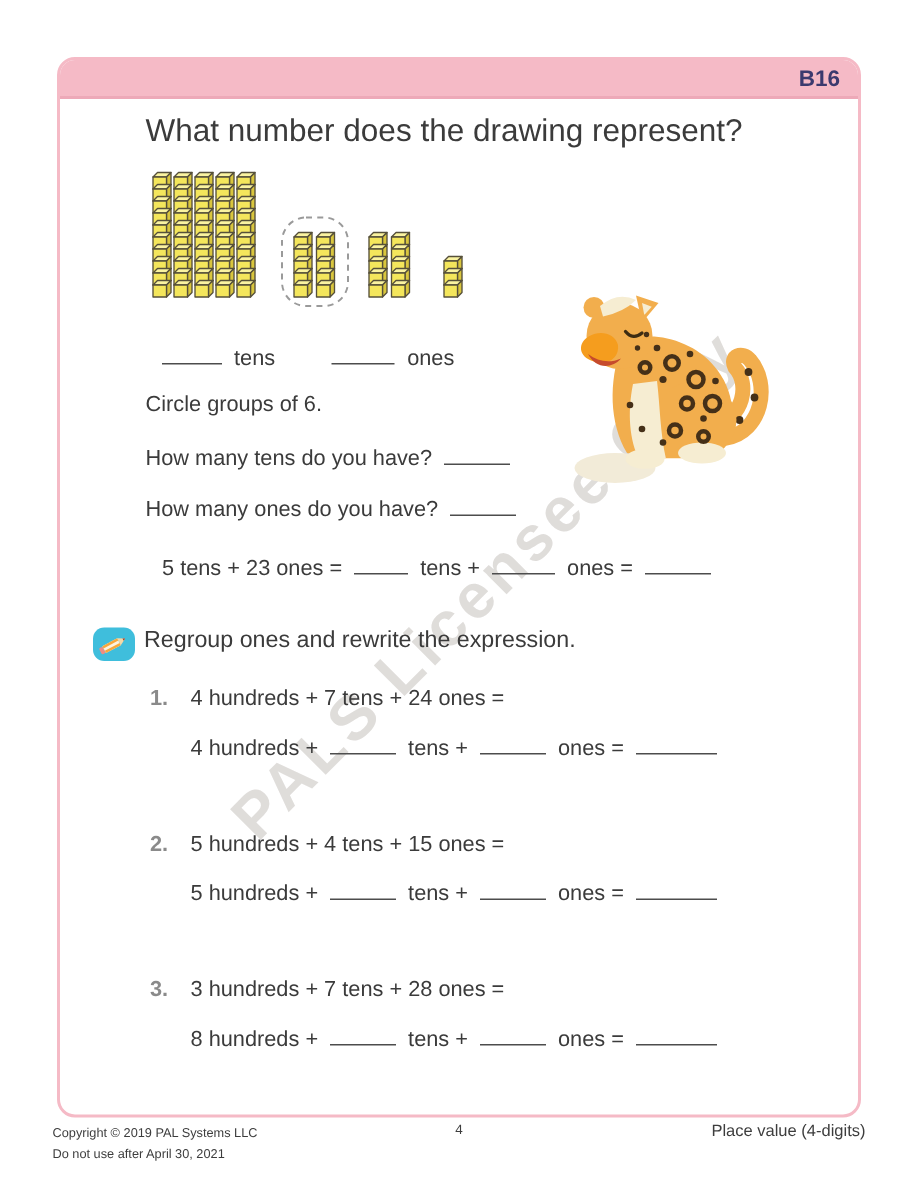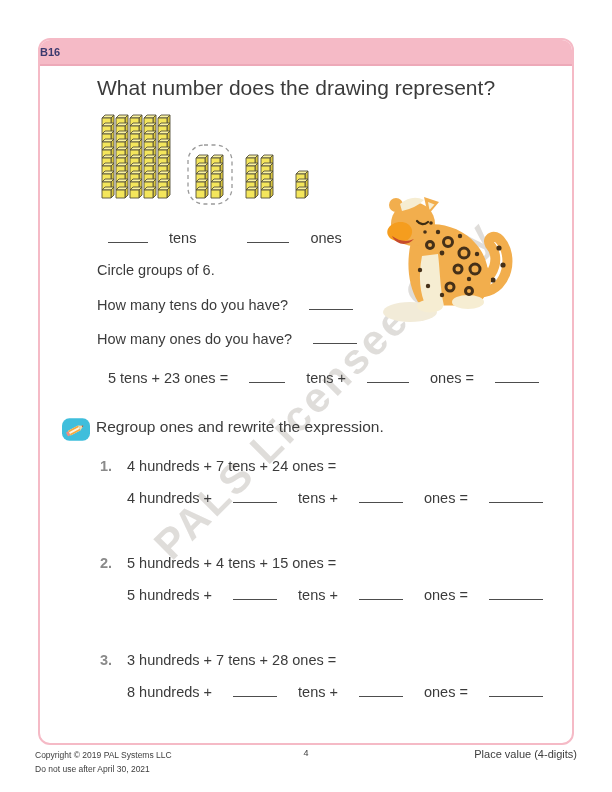--- a/index.html
+++ b/index.html
@@ -19,42 +19,42 @@
     transform:rotate(-45deg);transform-origin:0 0;
     font-size:42px;font-weight:600;letter-spacing:3px;
     color:#d8d5d2;opacity:.8;white-space:nowrap;z-index:0;
   }
 
   .frame{position:absolute;left:38px;top:38px;width:536px;height:707px;
     border:2px solid var(--frame-pink);border-radius:12px;box-sizing:border-box;z-index:1;}
   .frame-header{position:absolute;left:0;top:0;right:0;height:26px;
     background:var(--frame-pink);border-radius:10px 10px 0 0;
     border-bottom:2px solid #eda9b8;box-sizing:border-box;
-    display:flex;align-items:center;padding-right:12px;
-    font-weight:bold;font-size:11px;color:var(--code-navy);}
+    display:flex;align-items:center;justify-content:flex-end;padding-right:12px;
+    font-weight:bold;font-size:15px;color:var(--code-navy);}
 
   .abs{position:absolute;z-index:2;}
   .txt{font-size:14.5px;line-height:18px;}
   .q1{left:97px;top:79px;font-size:21px;}
   .blocks{left:100px;top:112px;}
   .leopard{left:372px;top:190px;z-index:2;}
   .line-tensones{left:108px;top:227px;}
   .circle-prompt{left:97px;top:261px;}
   .q-tens{left:97px;top:294px;}
   .q-ones{left:97px;top:328px;}
   .equation{left:108px;top:367px;}
   .instr{left:62px;top:418px;display:flex;align-items:flex-start;gap:6px;}
   .instr .itxt{font-size:15.5px;}
   .problem{left:100px;font-size:14.5px;}
   .p1{top:458px;} .p2{top:555px;} .p3{top:652px;}
   .pl1{display:flex;align-items:baseline;}
   .pnum{display:inline-block;width:27px;color:var(--num-gray);font-weight:600;}
   .pl2{margin-left:27px;margin-top:13px;}
 
-  .iflex{display:inline-flex;align-items:baseline;gap:21px;}
+  .iflex{display:inline-flex;align-items:baseline;gap:8px;}
   .blank{display:inline-block;height:15px;border-bottom:1.5px solid var(--blank-line);}
   .bk36{width:36px;} .bk40{width:40px;} .bk42{width:42px;} .bk44{width:44px;} .bk54{width:54px;}
   .gap30{margin-left:30px;}
 
   .footer-left{left:35px;top:748px;font-size:8.5px;line-height:1.65;color:#3d3d3d;}
   .footer-page{left:0;top:748px;width:612px;text-align:center;font-size:9px;color:#3d3d3d;}
   .footer-right{right:35px;top:748px;font-size:11px;color:#3d3d3d;}
 </style>
 </head>
 <body>

